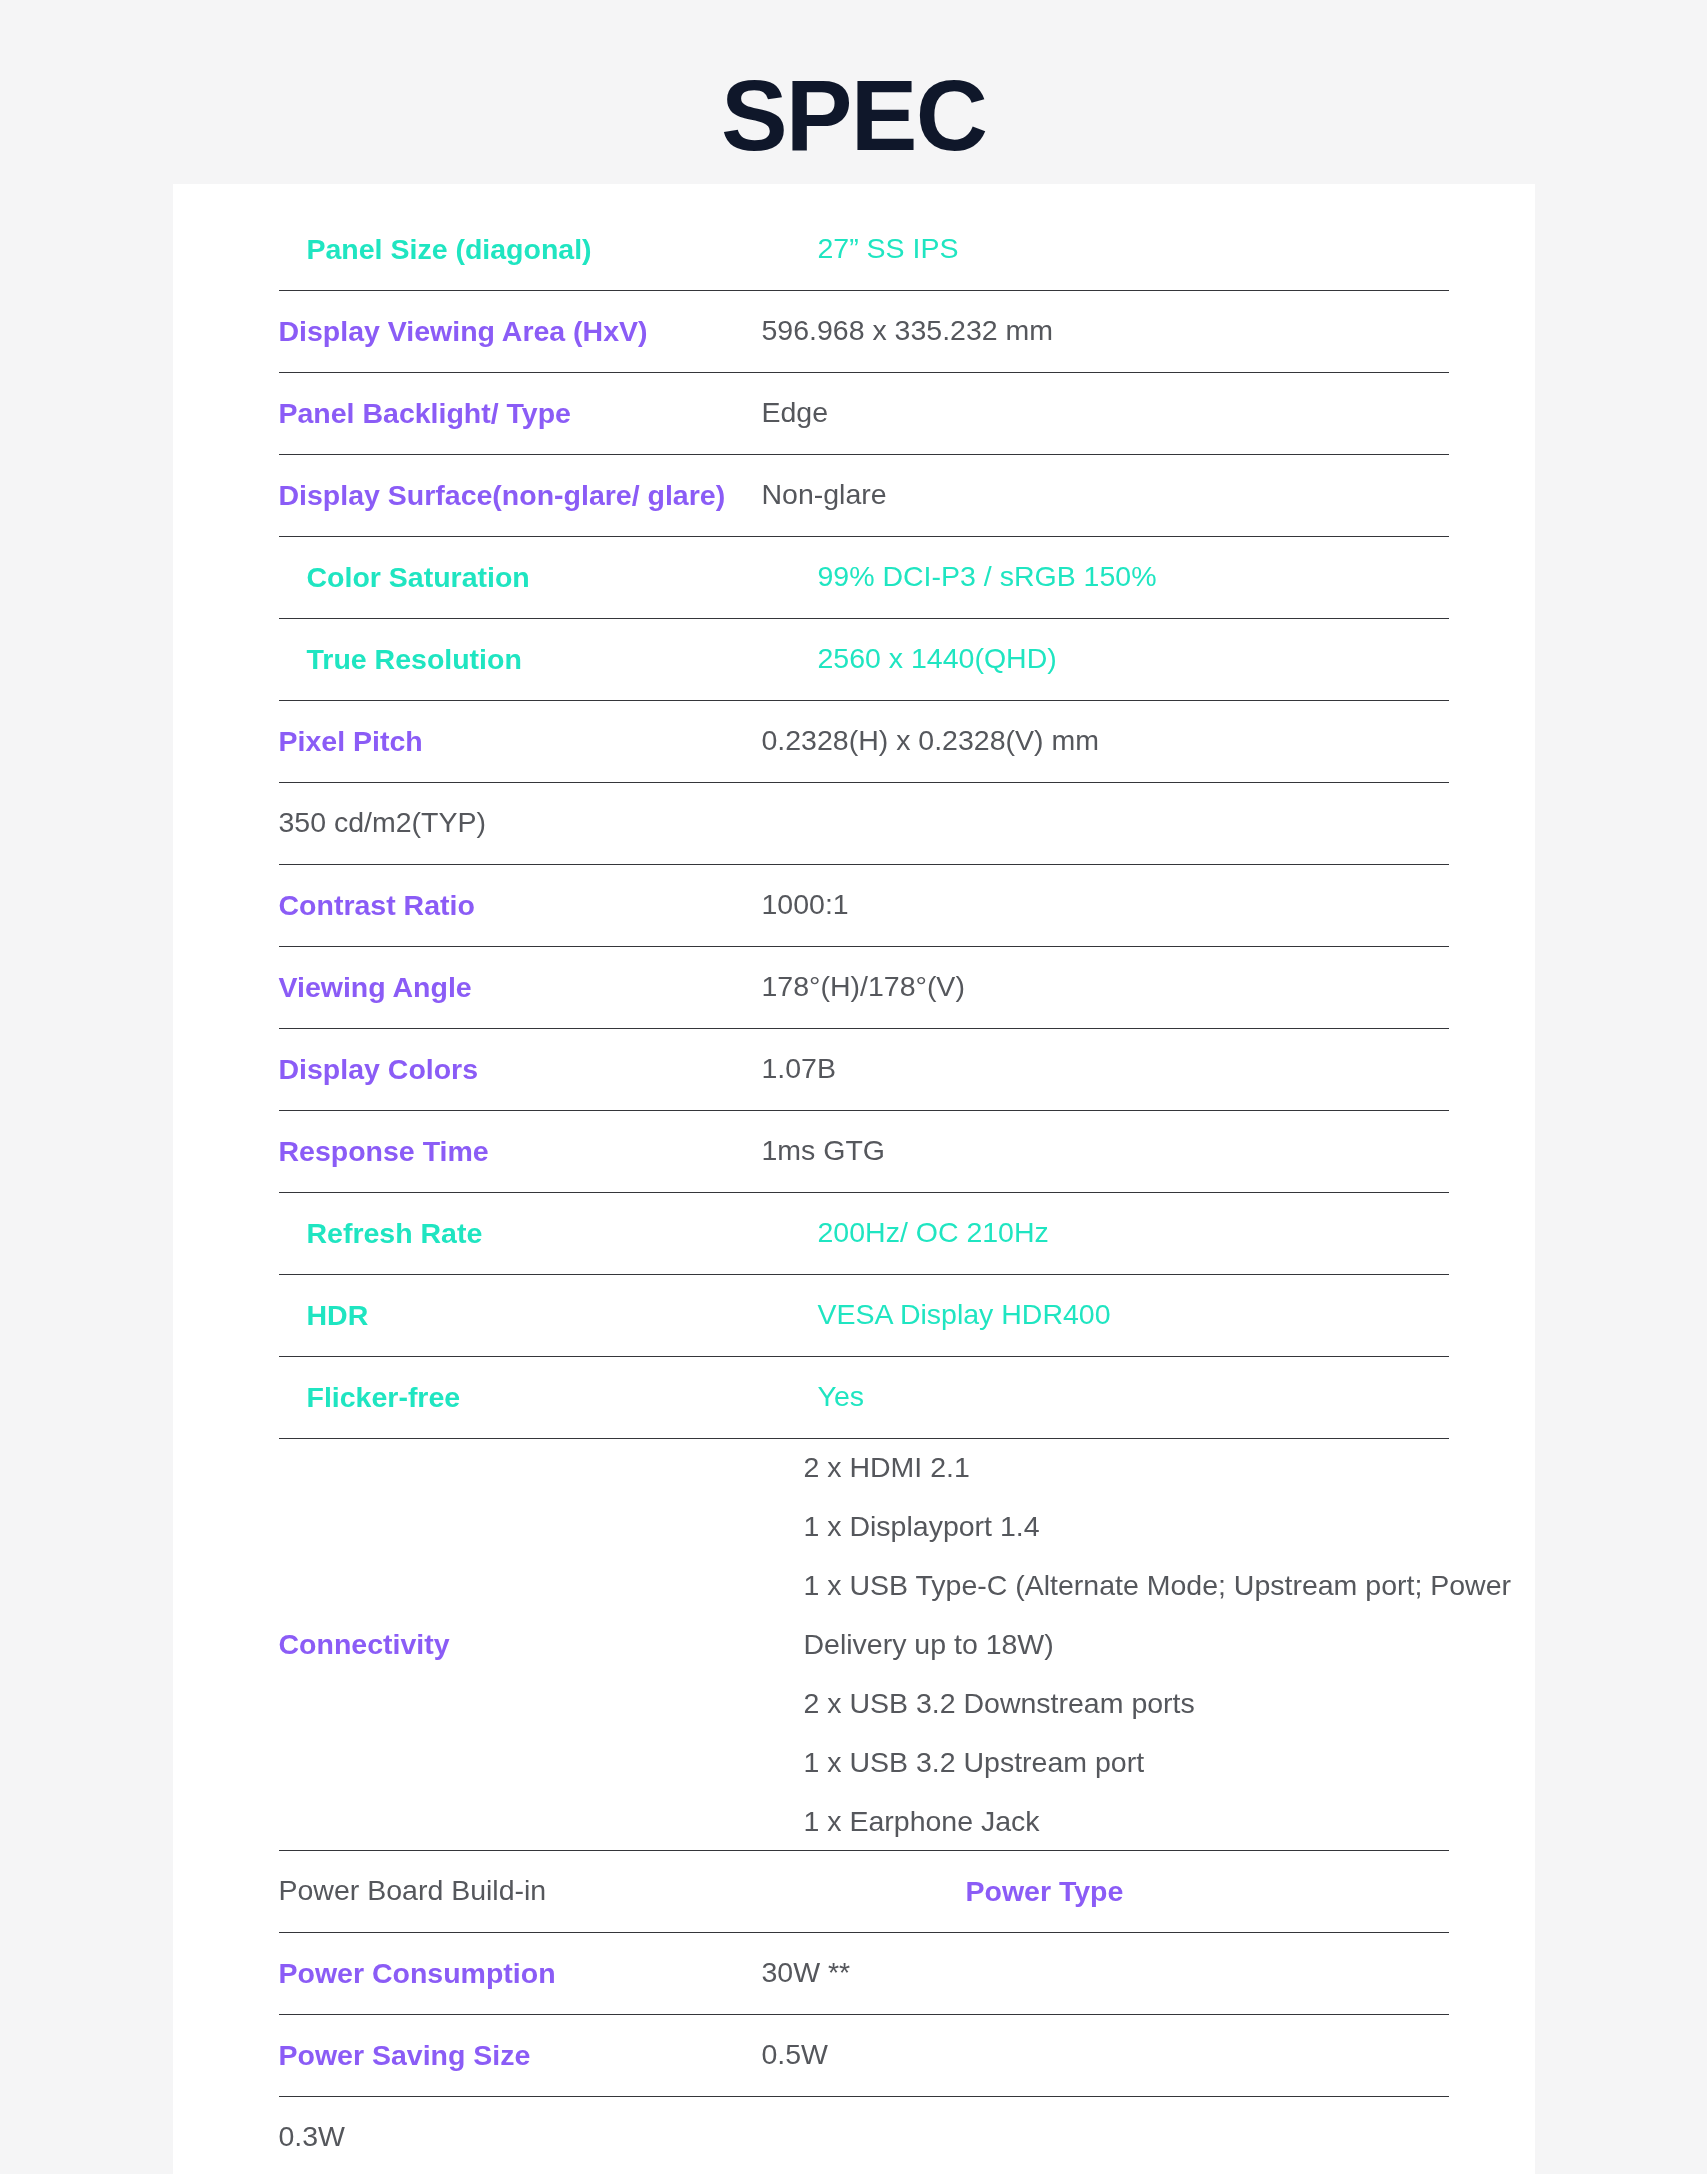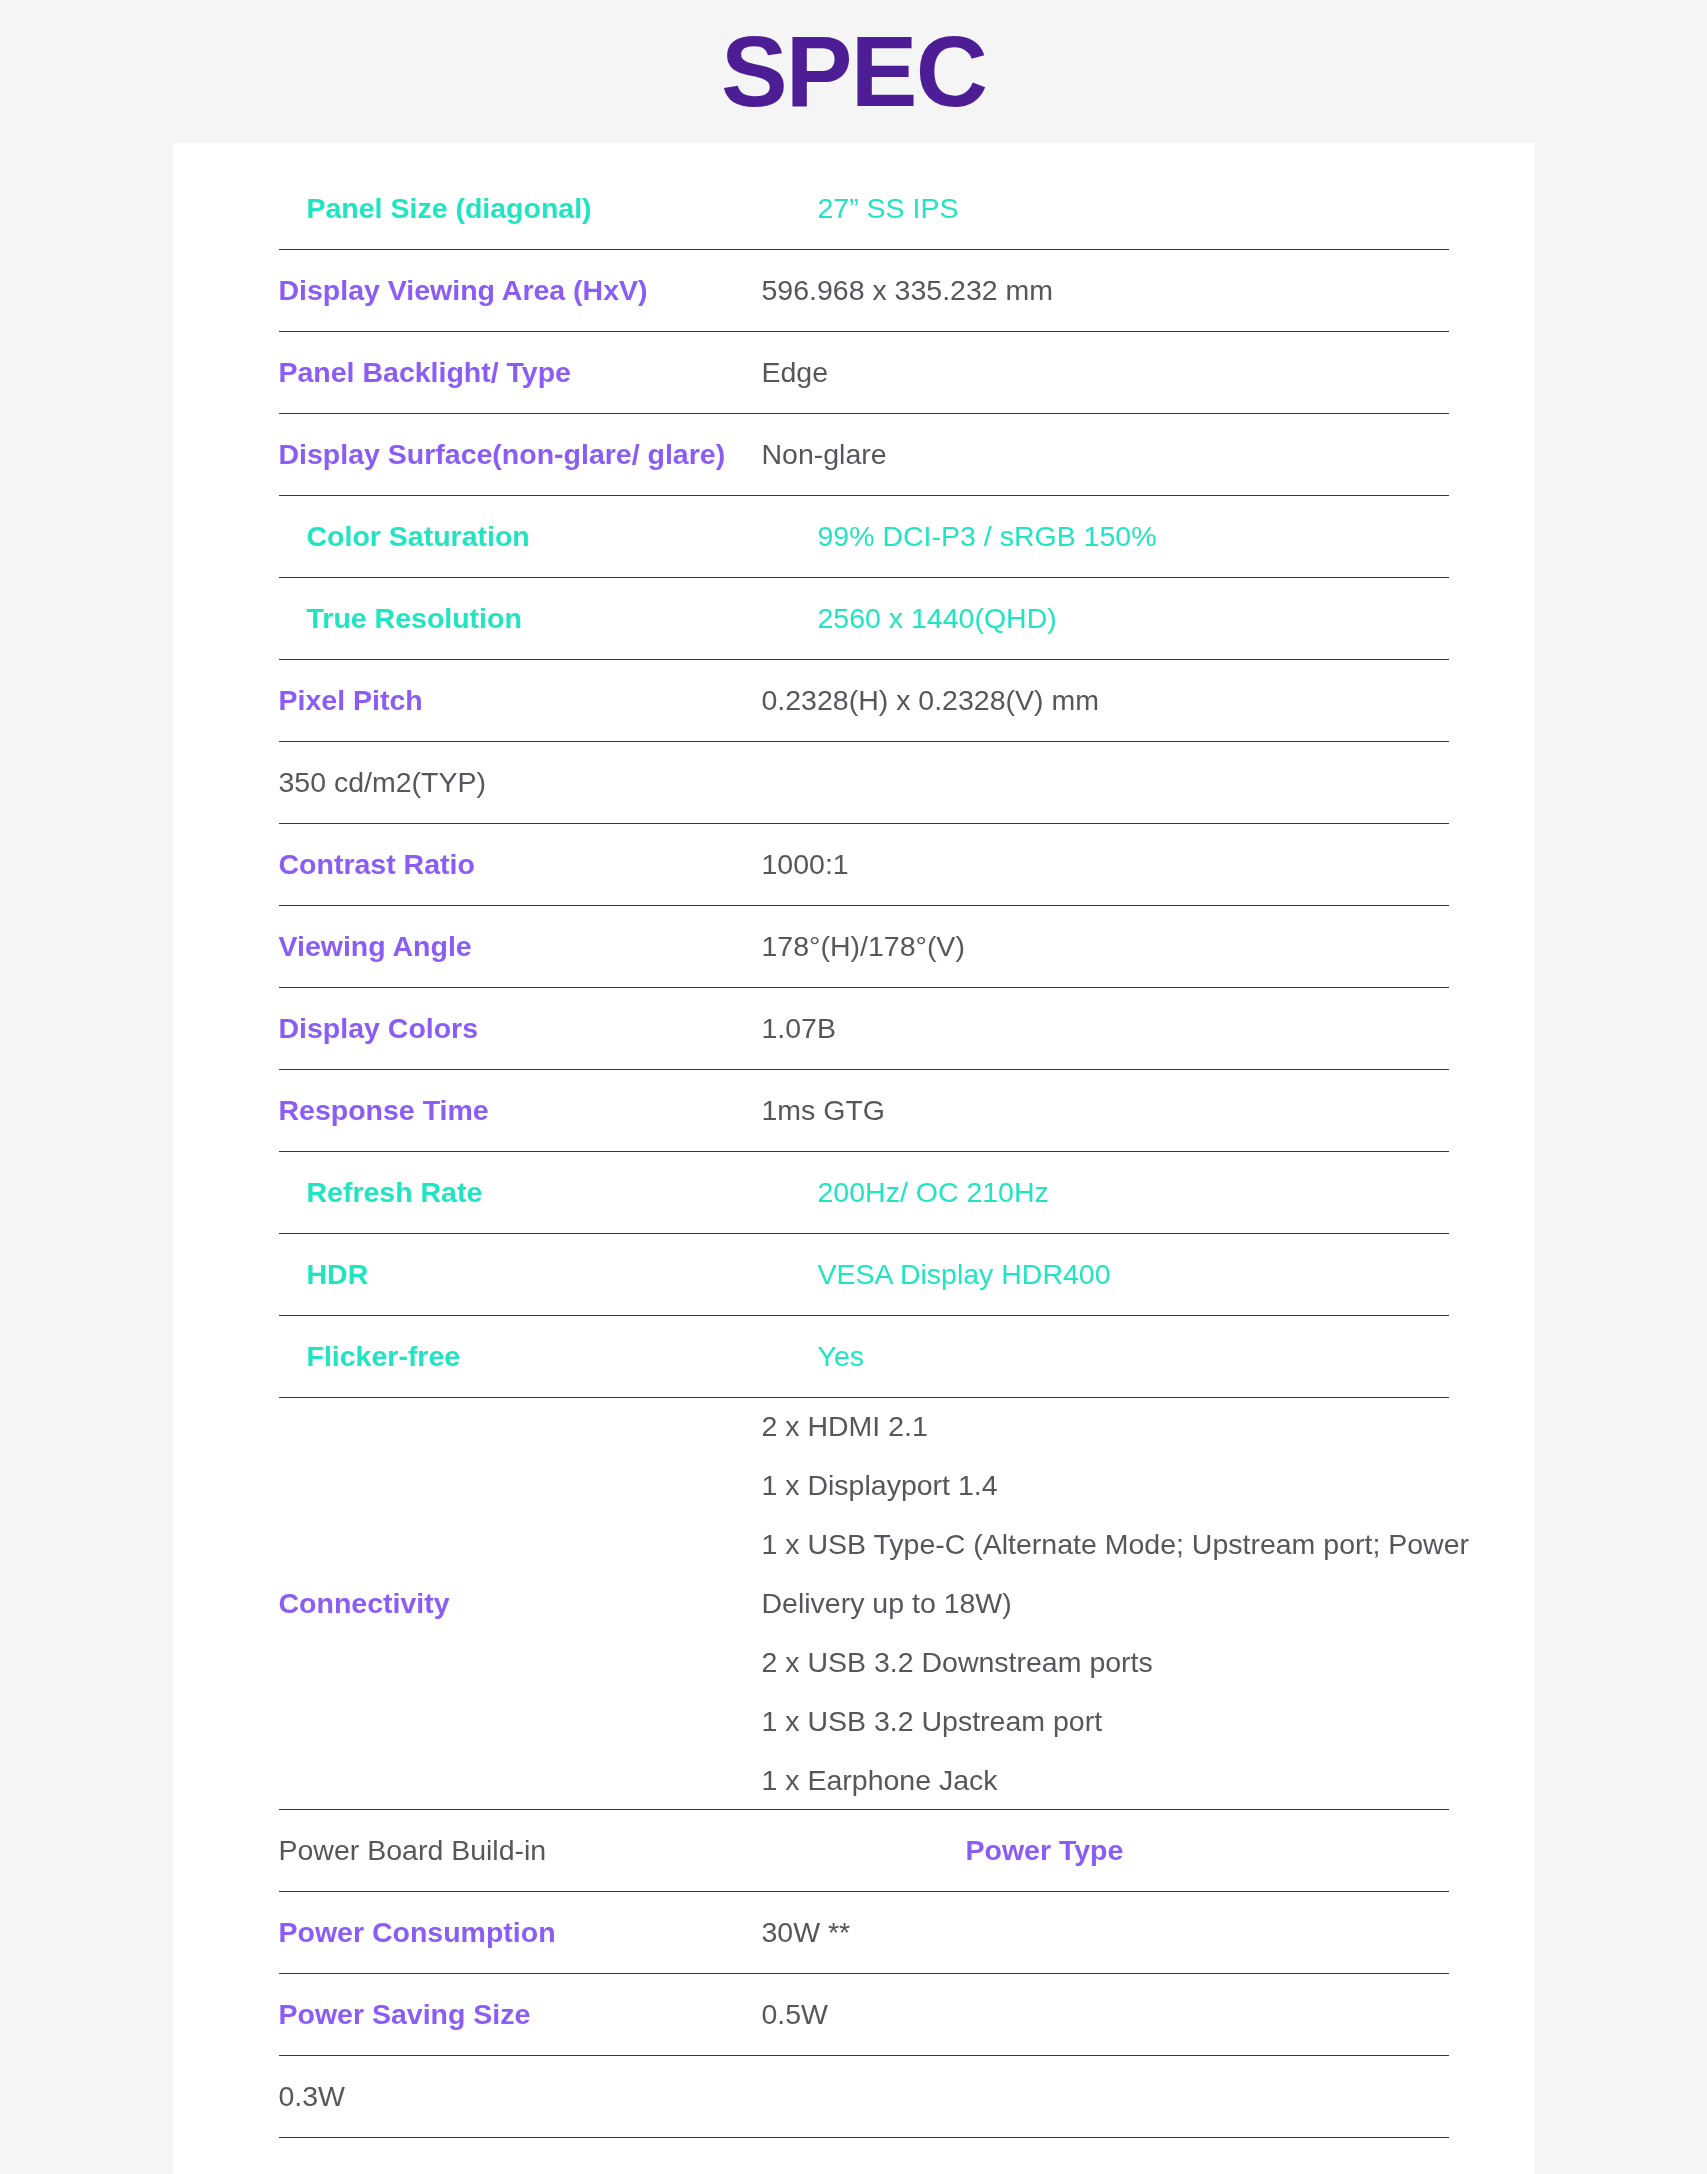--- a/index.html
+++ b/index.html
@@ -4,28 +4,29 @@
 <style>
   html, body { margin: 0; padding: 0; }
   body {
     width: 1707px;
     height: 2174px;
     background: #f5f5f6;
     overflow: hidden;
     font-family: "Liberation Sans", sans-serif;
   }
   .title {
-    margin: 8px;
+    margin: 0;
+    padding-top: 52px;
     height: 127px;
     line-height: 127px;
     text-align: center;
     font-size: 100px;
     font-weight: 800;
     letter-spacing: -1.8px;
-    color: #4c1d95;
+    color: #0f172a;
   }
   .card {
     width: 1362px;
     margin: 4.5px auto 0;
     background: #ffffff;
     box-sizing: border-box;
     padding: 25px 86px 53px 106px;
   }
   .spec-table { width: 1170px; }
   .row {
@@ -42,21 +43,21 @@
     width: 483px;
     font-weight: 700;
     color: #8b5cf6;
     white-space: nowrap;
   }
   .cell.value {
     flex: 1 1 auto;
     color: #55575c;
     line-height: 1.3;
   }
-  .value-line { line-height: 59px; white-space: nowrap; }
+  .value-line { line-height: 59px; white-space: nowrap; margin-left: 42px; }
   .row.highlight .cell.label,
   .row.highlight .cell.value { color: #1fe5c1; margin-left: 28px; }
 </style>
 </head>
 <body>
 
 <div class="page">
   <h1 class="title">SPEC</h1>
   <div class="card">
     <div class="spec-table" id="spec-table">

